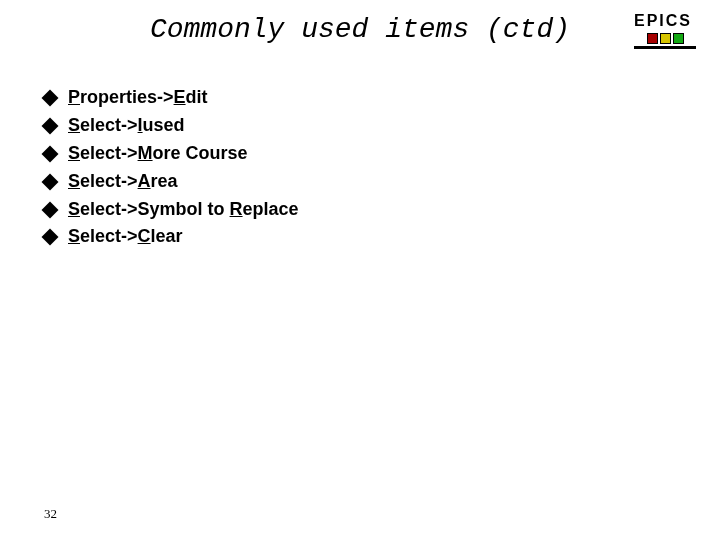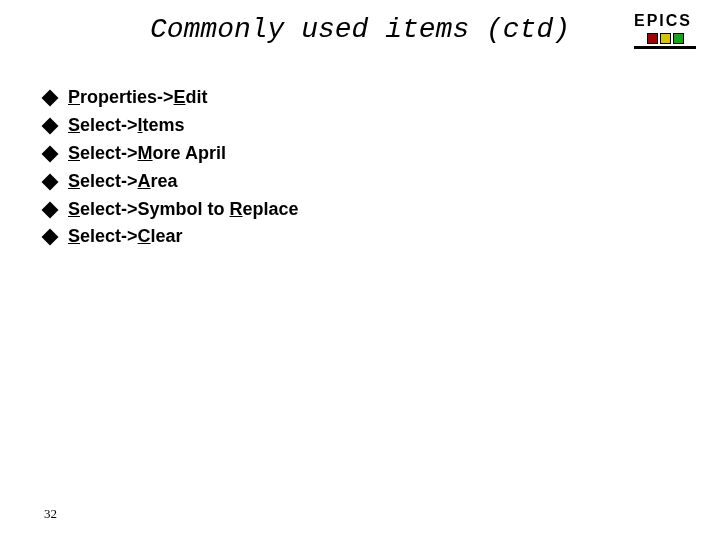--- a/index.html
+++ b/index.html
@@ -101,25 +101,25 @@
 </div>
 
 <div class="content">
   <ul class="bullets" id="bullet-list">
       <li>
         <span class="bullet"></span>
         <span><span class="u">P</span><span>roperties-&gt;</span><span class="u">E</span><span>dit</span></span>
       </li>
       <li>
         <span class="bullet"></span>
-        <span><span class="u">S</span><span>elect-&gt;</span><span class="u">I</span><span>tems</span></span>
+        <span><span class="u">S</span><span>elect-&gt;</span><span class="u">I</span><span>used</span></span>
       </li>
       <li>
         <span class="bullet"></span>
-        <span><span class="u">S</span><span>elect-&gt;</span><span class="u">M</span><span>ore April</span></span>
+        <span><span class="u">S</span><span>elect-&gt;</span><span class="u">M</span><span>ore Course</span></span>
       </li>
       <li>
         <span class="bullet"></span>
         <span><span class="u">S</span><span>elect-&gt;</span><span class="u">A</span><span>rea</span></span>
       </li>
       <li>
         <span class="bullet"></span>
         <span><span class="u">S</span><span>elect-&gt;Symbol to </span><span class="u">R</span><span>eplace</span></span>
       </li>
       <li>

